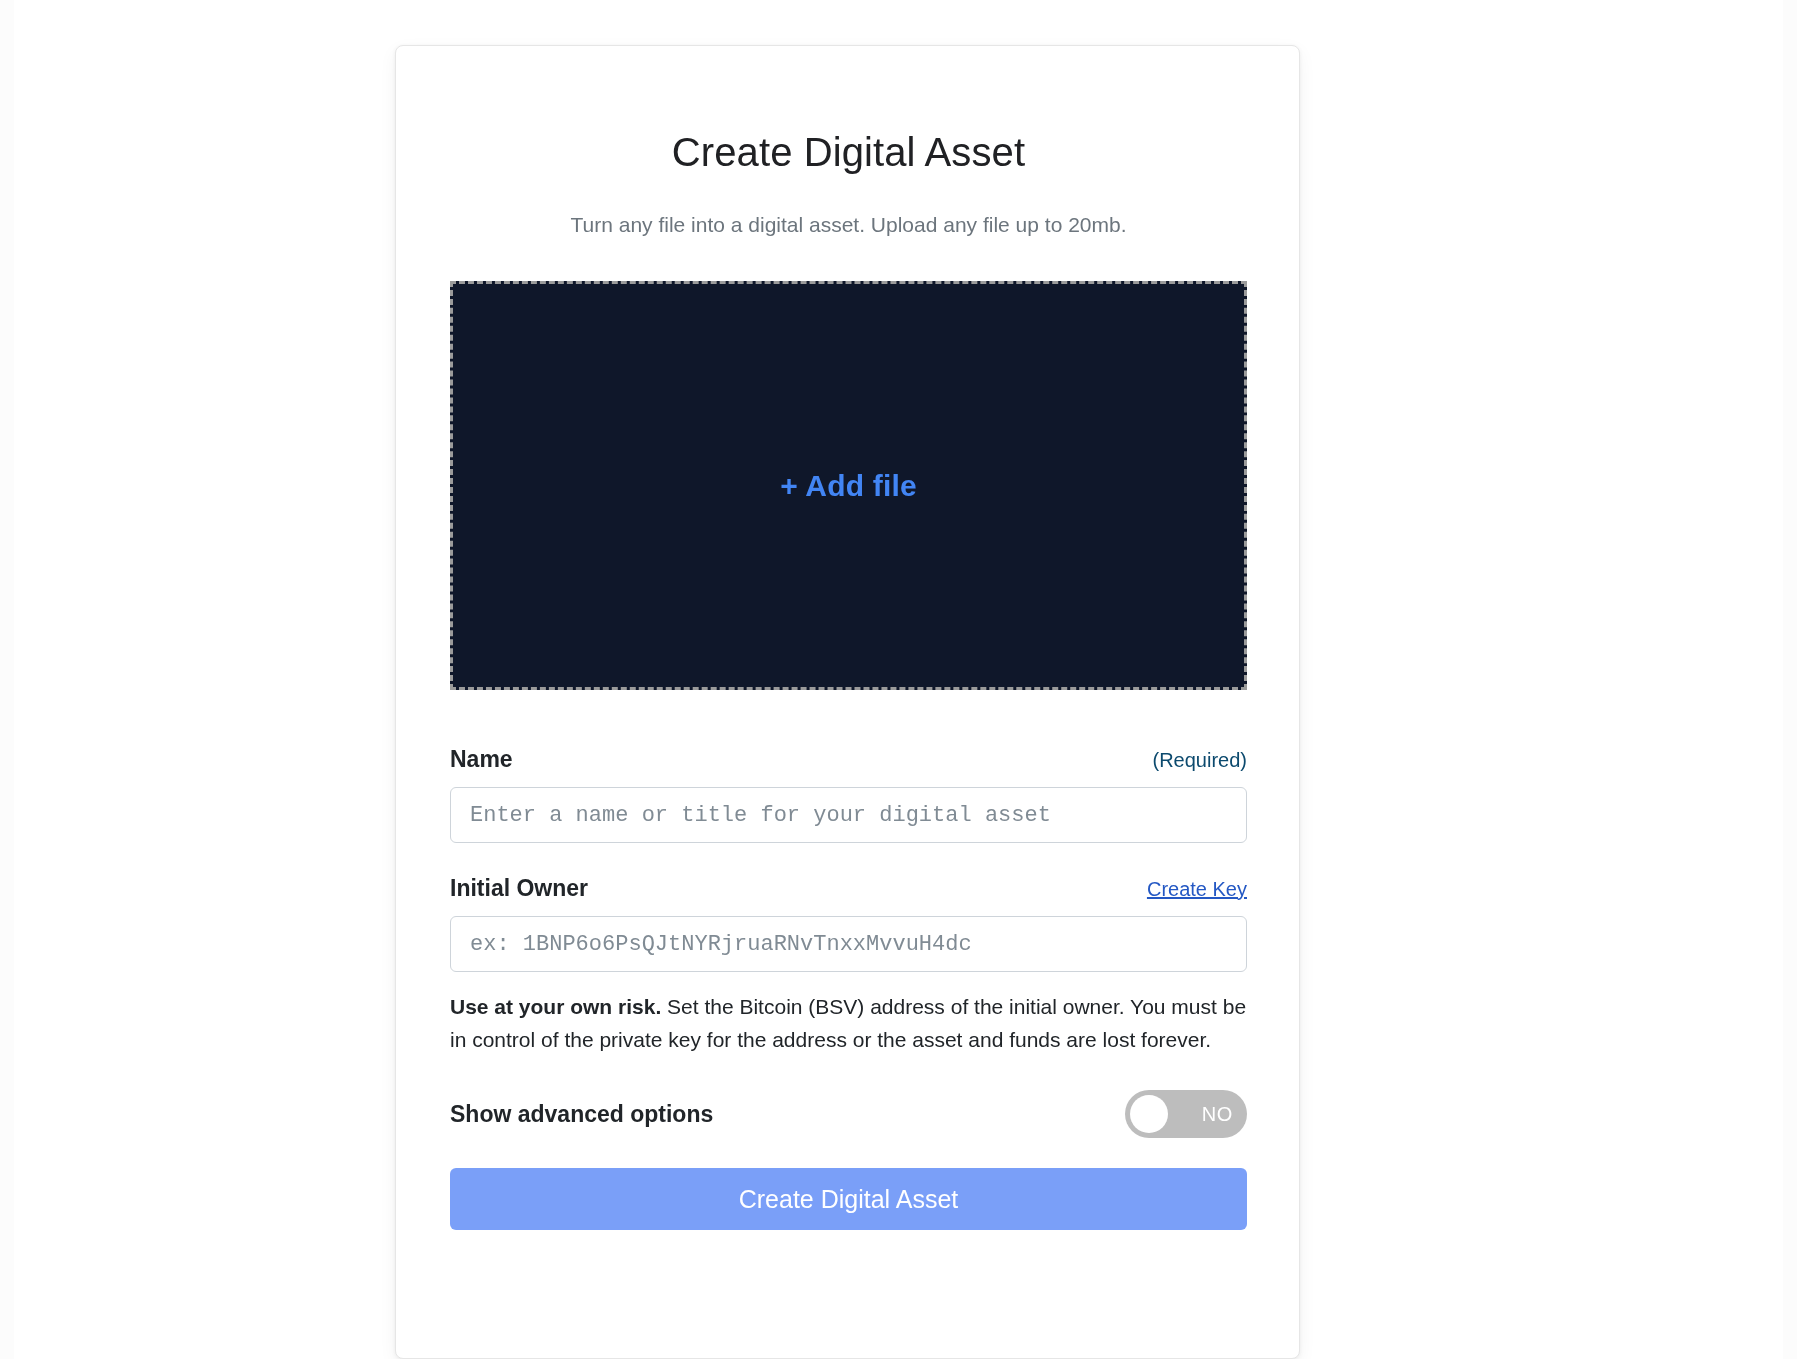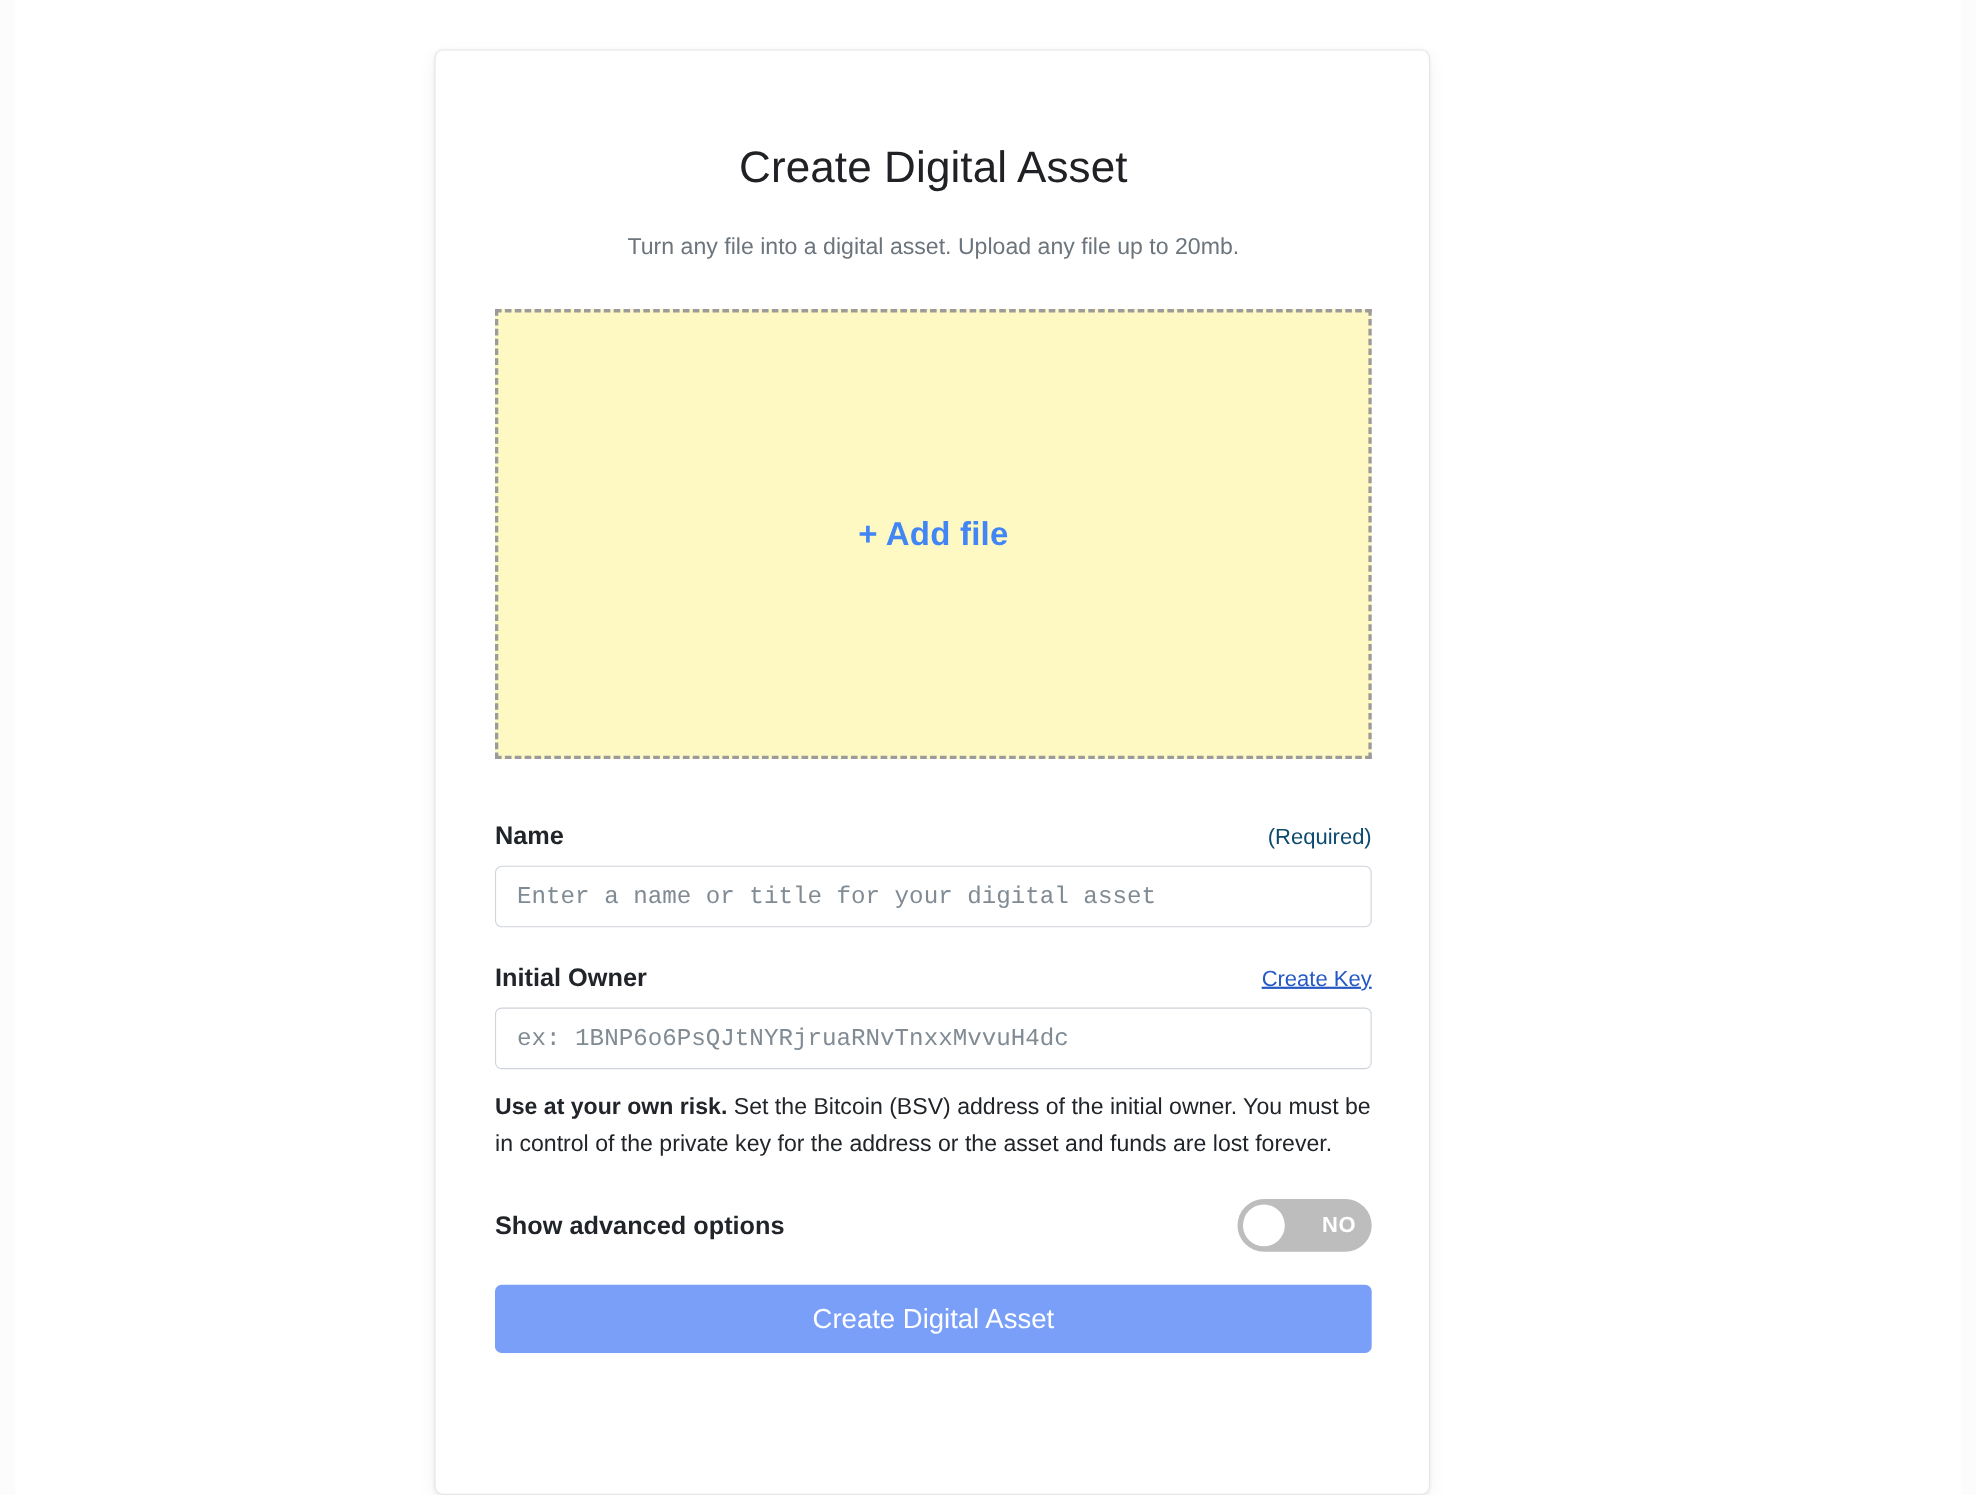--- a/index.html
+++ b/index.html
@@ -68,21 +68,21 @@
     padding-top: 38px;
     text-align: center;
     font-size: 21px;
     font-weight: 400;
     color: #6c757d;
   }
 
   .dropzone {
     margin-top: 44px;
     height: 409px;
-    background: #fef9c3;
+    background: #0f172a;
     border: 3px dashed #9b9b9b;
     box-sizing: border-box;
     display: flex;
     align-items: center;
     justify-content: center;
     cursor: pointer;
   }
   .dropzone-label {
     font-size: 30px;
     font-weight: bold;
@@ -176,21 +176,21 @@
     height: 38px;
     border-radius: 50%;
     background: #ffffff;
   }
   .toggle-state {
     position: absolute;
     right: 14px;
     top: 0;
     line-height: 48px;
     font-size: 20px;
-    font-weight: bold;
+    font-weight: normal;
     color: #ffffff;
     letter-spacing: 0.6px;
   }
 
   .submit-button {
     display: block;
     margin-top: 30px;
     width: 100%;
     height: 62px;
     border: none;

